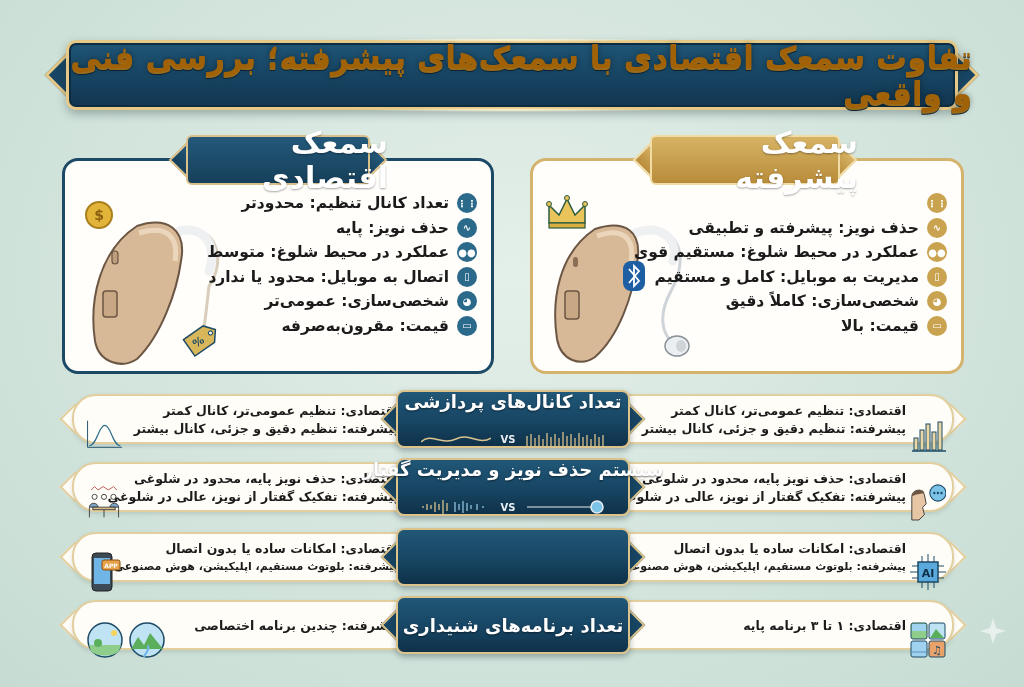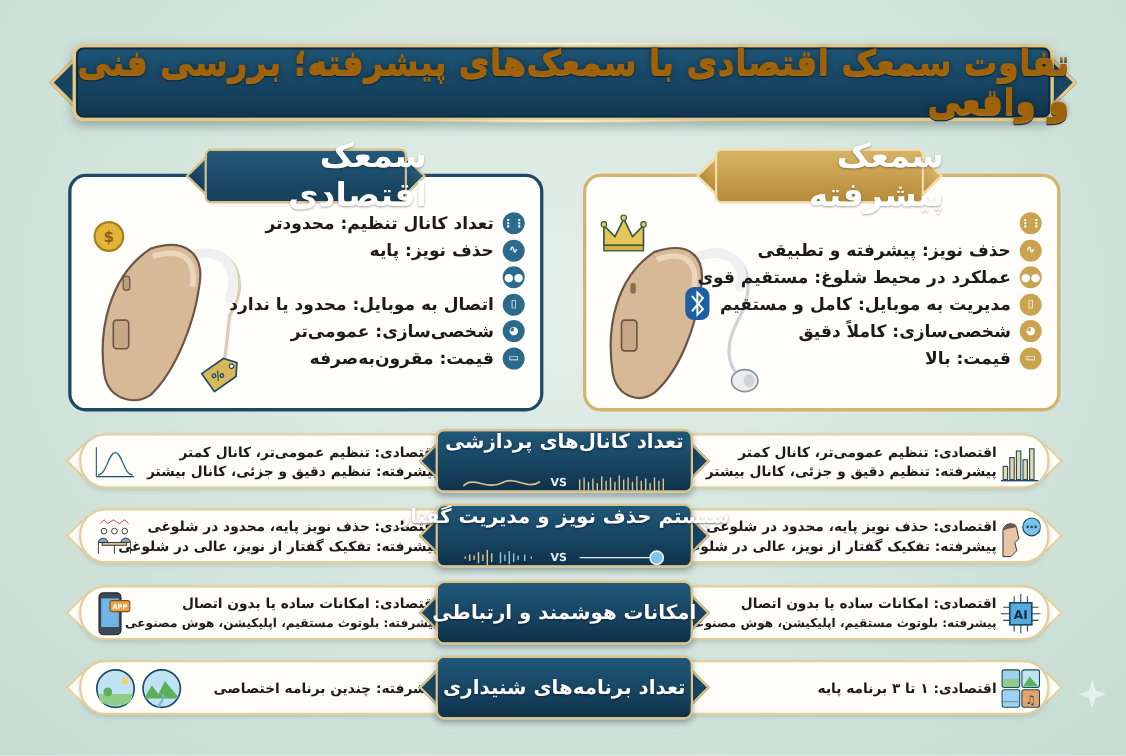--- a/index.html
+++ b/index.html
@@ -160,22 +160,22 @@
     position: absolute; top: 6px; right: 44px;
     font-size: 12.5px; font-weight: bold; color: #1b1b1b; line-height: 18px;
     text-align: right; white-space: nowrap;
   }
   .half.left .side-text { right: 12px; }
   .half.right .side-text { right: 46px; }
   .side-text.small-2 .l2 { font-size: 11px; }
   .side-text.single { top: 15px; }
 
   .row-icon {
-    position: absolute; top: 5px; width: 36px; height: 38px;
-    display: flex; align-items: center; justify-content: flex-end;
+    position: absolute; top: 19px; width: 36px; height: 38px;
+    display: flex; align-items: center; justify-content: flex-start;
   }
   .half.right .row-icon { right: 6px; }
   .half.left .row-icon { left: 12px; }
 
   .sparkle {
     position: absolute; left: 980px; top: 618px; width: 26px; height: 26px;
     background: rgba(255,255,255,.55);
     clip-path: polygon(50% 0, 62% 38%, 100% 50%, 62% 62%, 50% 100%, 38% 62%, 0 50%, 38% 38%);
   }
 </style>
@@ -217,20 +217,21 @@
     <li>
         <span class="feat-icon">⋮⋮</span>
         <span>تعداد کانال تنظیم: محدودتر</span>
       </li>
     <li>
         <span class="feat-icon">∿</span>
         <span>حذف نویز: پایه</span>
       </li>
     <li>
         <span class="feat-icon">●●</span>
+        <span>عملکرد در محیط شلوغ: متوسط</span>
       </li>
     <li>
         <span class="feat-icon">▯</span>
         <span>اتصال به موبایل: محدود یا ندارد</span>
       </li>
     <li>
         <span class="feat-icon">◕</span>
         <span>شخصی‌سازی: عمومی‌تر</span>
       </li>
     <li>
@@ -465,21 +466,20 @@
     </div>
     <div class="side-text small-2">
       <div>اقتصادی: امکانات ساده یا بدون اتصال</div>
       <div class="l2">پیشرفته: بلوتوث مستقیم، اپلیکیشن، هوش مصنوعی</div>
     </div>
   </div>
   <div class="center">
     <div class="c-cap l"></div>
     <div class="c-cap r"></div>
     <div class="c-plate"></div>
-    <div class="c-title">امکانات هوشمند و ارتباطی</div>
   </div>
   <div class="half left">
     <div class="side-text small-2">
       <div>اقتصادی: امکانات ساده یا بدون اتصال</div>
       <div class="l2">پیشرفته: بلوتوث مستقیم، اپلیکیشن، هوش مصنوعی</div>
     </div>
     <div class="row-icon">
       <svg width="34" height="40" viewBox="0 0 34 40">
         <rect x="4" y="1" width="20" height="38" rx="4" fill="#3c4a55" stroke="#222"></rect>
         <rect x="6" y="6" width="16" height="26" fill="#6fb6e6"></rect>

